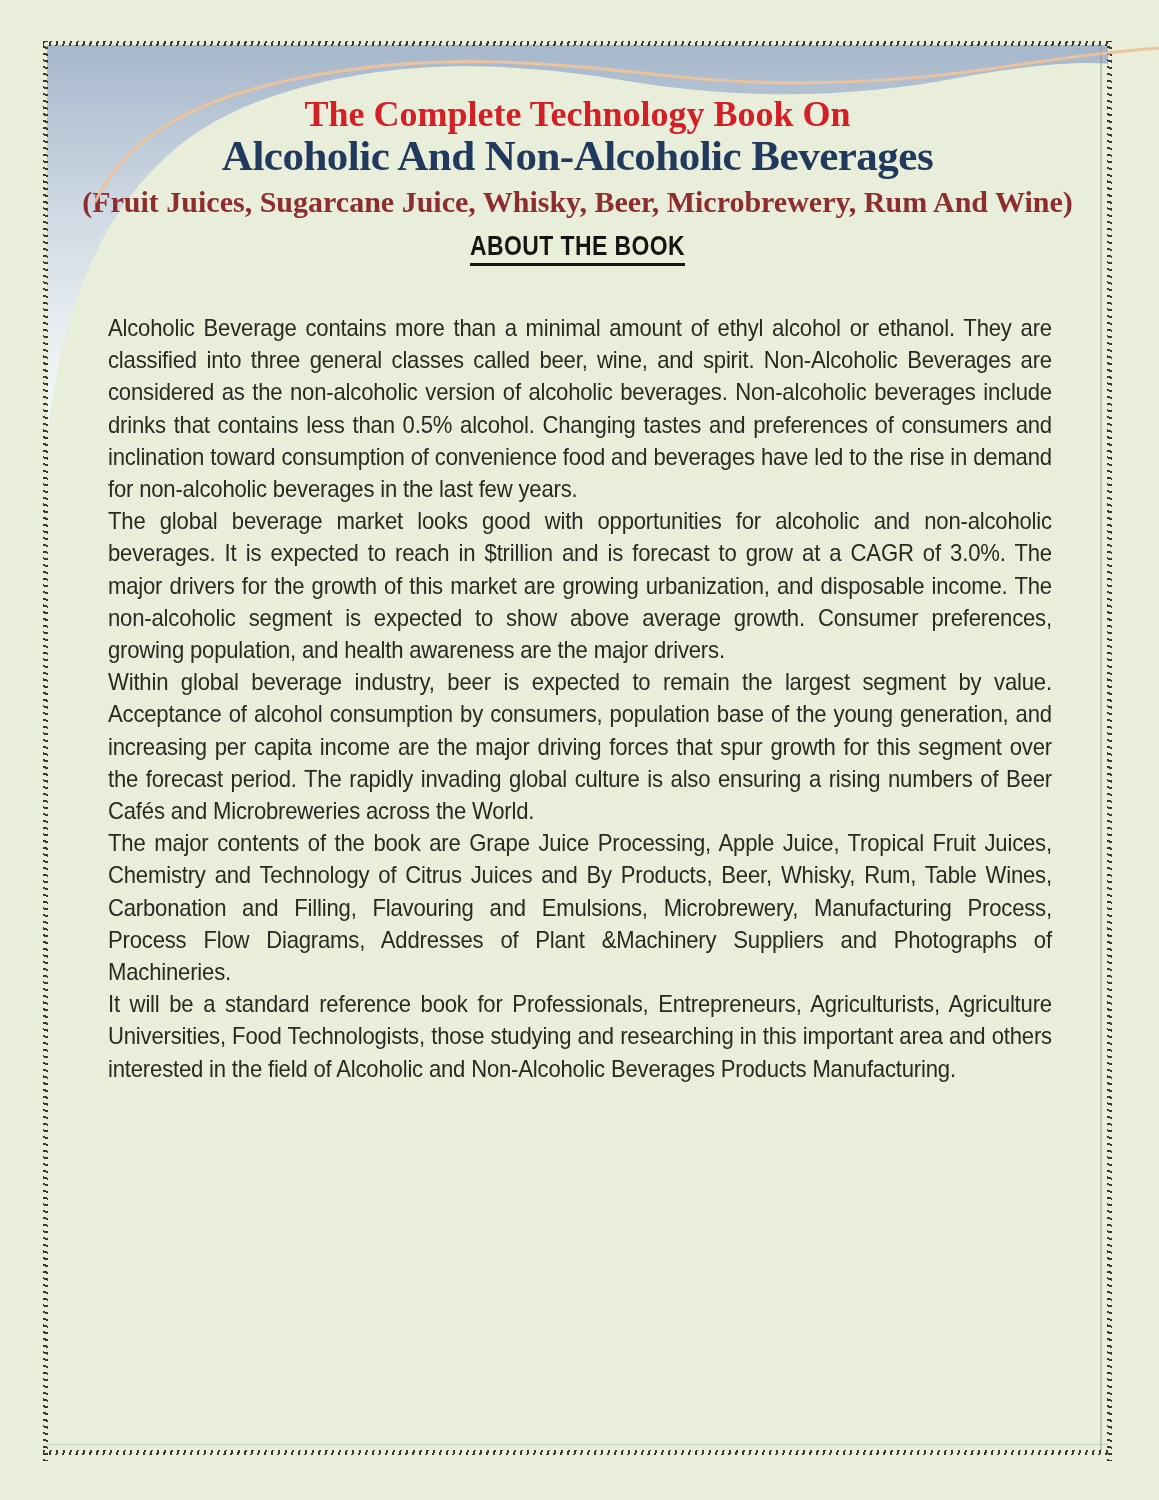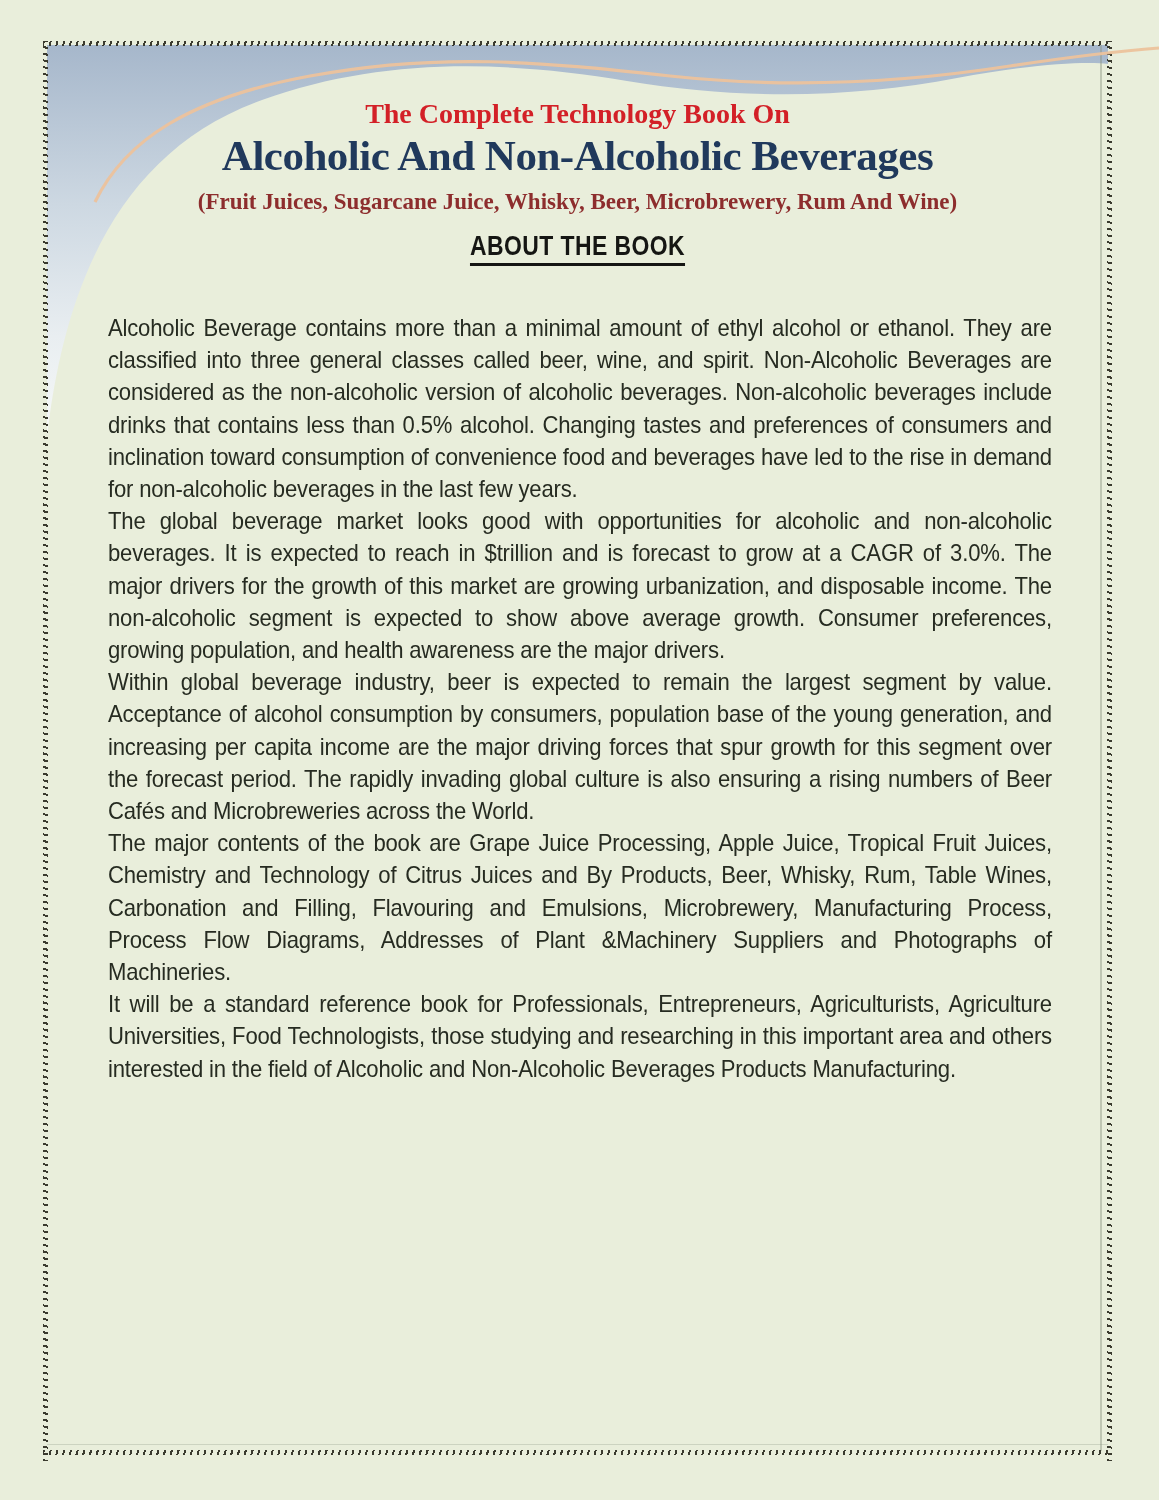--- a/index.html
+++ b/index.html
@@ -61,29 +61,29 @@
       #f9fbf9 88%,
       var(--c-page_bg) 100%);
     z-index:1;overflow:hidden;
   }
   .wave-svg{position:absolute;left:0;top:0;width:1061px;height:470px;display:block;}
   
   .content{position:relative;z-index:4;width:1061px;height:1406px;}
   .titles{text-align:center;padding-top:52px;}
   .series-title{
     font-family:"Liberation Serif","DejaVu Serif",serif;font-weight:bold;
-    font-size:28px;line-height:34px;color:var(--c-series_title);
+    font-size:36px;line-height:34px;color:var(--c-series_title);
   }
   .book-title{
     font-family:"Liberation Serif","DejaVu Serif",serif;font-weight:bold;
     font-size:43px;line-height:50px;color:var(--c-book_title);letter-spacing:-0.5px;
   }
   .subtitle{
     font-family:"Liberation Serif","DejaVu Serif",serif;font-weight:bold;
-    font-size:23px;line-height:38px;margin-top:2px;color:var(--c-subtitle);
+    font-size:30px;line-height:38px;margin-top:2px;color:var(--c-subtitle);
   }
   .about-row{text-align:center;margin-top:12px;}
   .about-heading{
     display:inline-block;
     font-weight:bold;font-size:27px;line-height:27px;color:var(--c-heading);
     border-bottom:3px solid var(--c-heading);padding-bottom:3px;
     transform:scaleX(0.85);transform-origin:50% 50%;
     letter-spacing:0.5px;white-space:nowrap;
   }
   .body-text{

